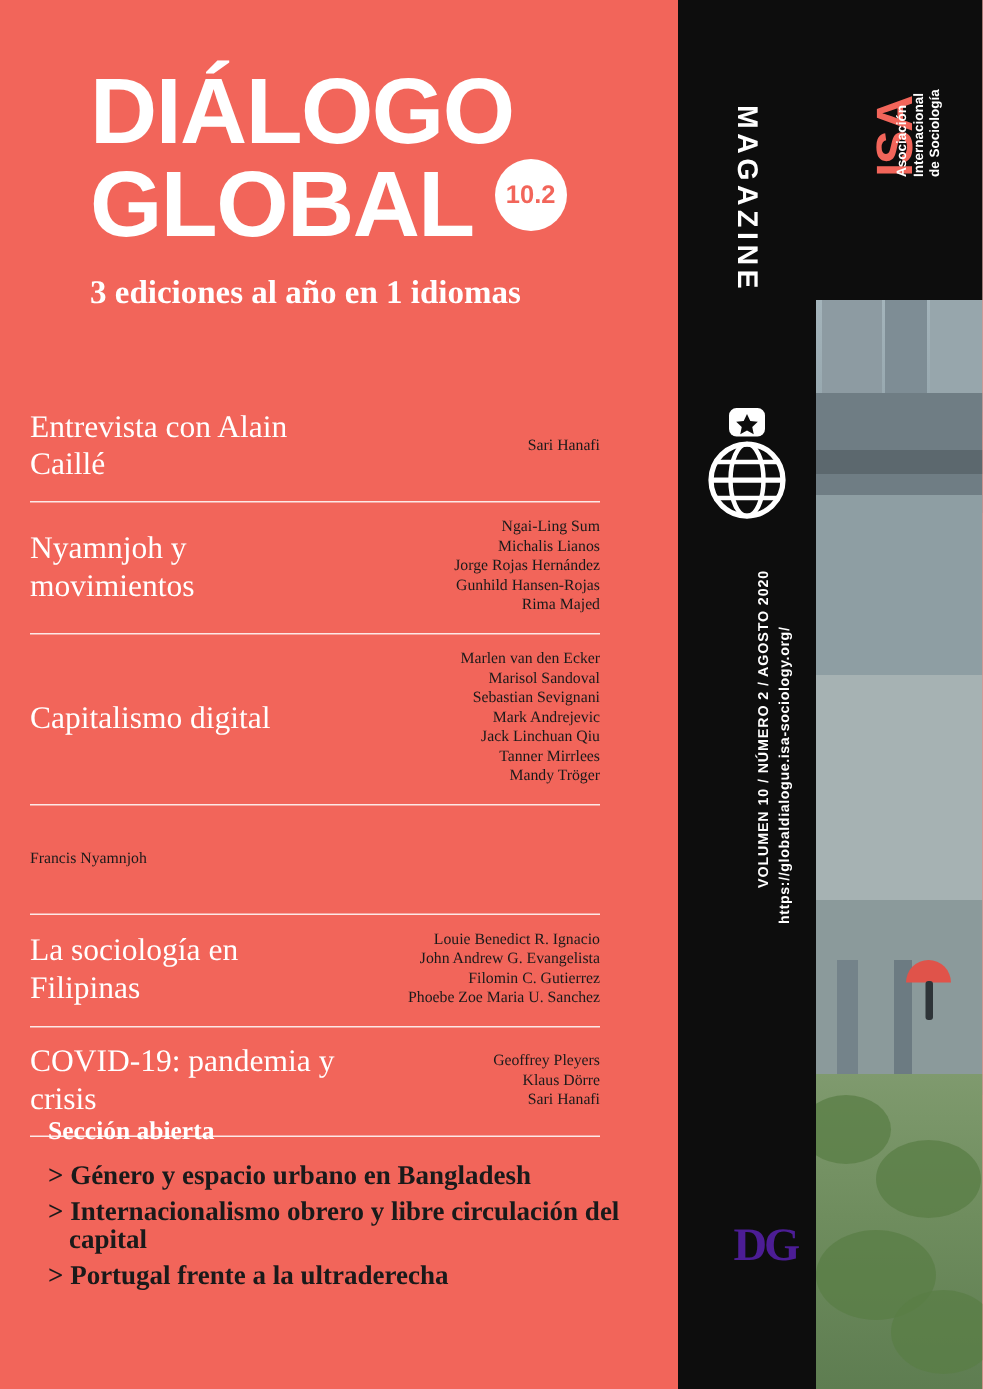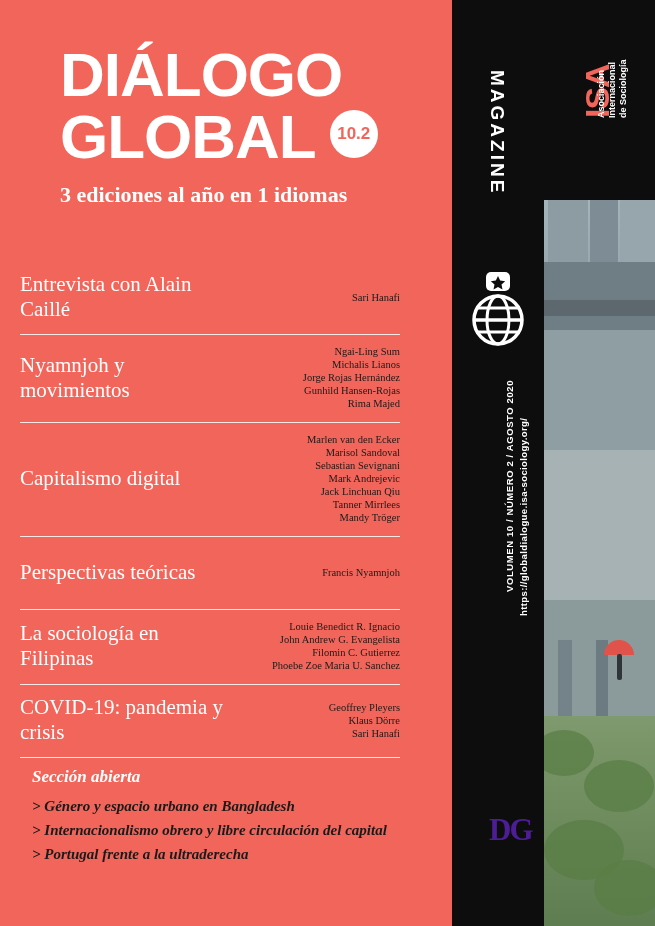--- a/index.html
+++ b/index.html
@@ -227,21 +227,21 @@
   .title-line {
     font-family: "Liberation Sans", sans-serif;
     font-weight: 700;
     font-size: 62px;
     line-height: 62px;
     color: #ffffff;
     letter-spacing: -1px;
   }
   .title-row2 {
     display: flex;
-    align-items: center;
+    align-items: flex-start;
   }
   .issue-badge {
     margin-left: 14px;
     margin-bottom: 6px;
     width: 48px;
     height: 48px;
     border-radius: 50%;
     background: #ffffff;
     color: #f2655a;
     font-family: "Liberation Sans", sans-serif;
@@ -291,35 +291,34 @@
     line-height: 13px;
     color: #1a1a1a;
     text-align: right;
     max-width: 165px;
   }
 
   
   .open-section {
     position: absolute;
     left: 32px;
-    top: 767px;
+    top: 744px;
     width: 390px;
-    font-style: italic;
   }
   .open-title {
     font-family: "Liberation Serif", serif;
     font-weight: 700;
     font-size: 17px;
     color: #ffffff;
     margin-bottom: 10px;
   }
   .open-item {
     font-family: "Liberation Serif", serif;
     font-weight: 700;
-    font-size: 15px;
+    font-size: 18px;
     line-height: 19px;
     color: #1a1a1a;
     margin-bottom: 5px;
     padding-left: 14px;
     text-indent: -14px;
   }
 </style>
 </head>
 <body>
 
@@ -409,21 +408,20 @@
       <div class="entry-title">Capitalismo digital</div>
       <div class="entry-authors" style="white-space:pre-line">Marlen van den Ecker
 Marisol Sandoval
 Sebastian Sevignani
 Mark Andrejevic
 Jack Linchuan Qiu
 Tanner Mirrlees
 Mandy Tröger</div>
     </div>
     <div class="entry">
-      <div class="entry-title">Perspectivas teóricas</div>
       <div class="entry-authors" style="white-space:pre-line">Francis Nyamnjoh</div>
     </div>
     <div class="entry">
       <div class="entry-title">La sociología en Filipinas</div>
       <div class="entry-authors" style="white-space:pre-line">Louie Benedict R. Ignacio
 John Andrew G. Evangelista
 Filomin C. Gutierrez
 Phoebe Zoe Maria U. Sanchez</div>
     </div>
     <div class="entry">

